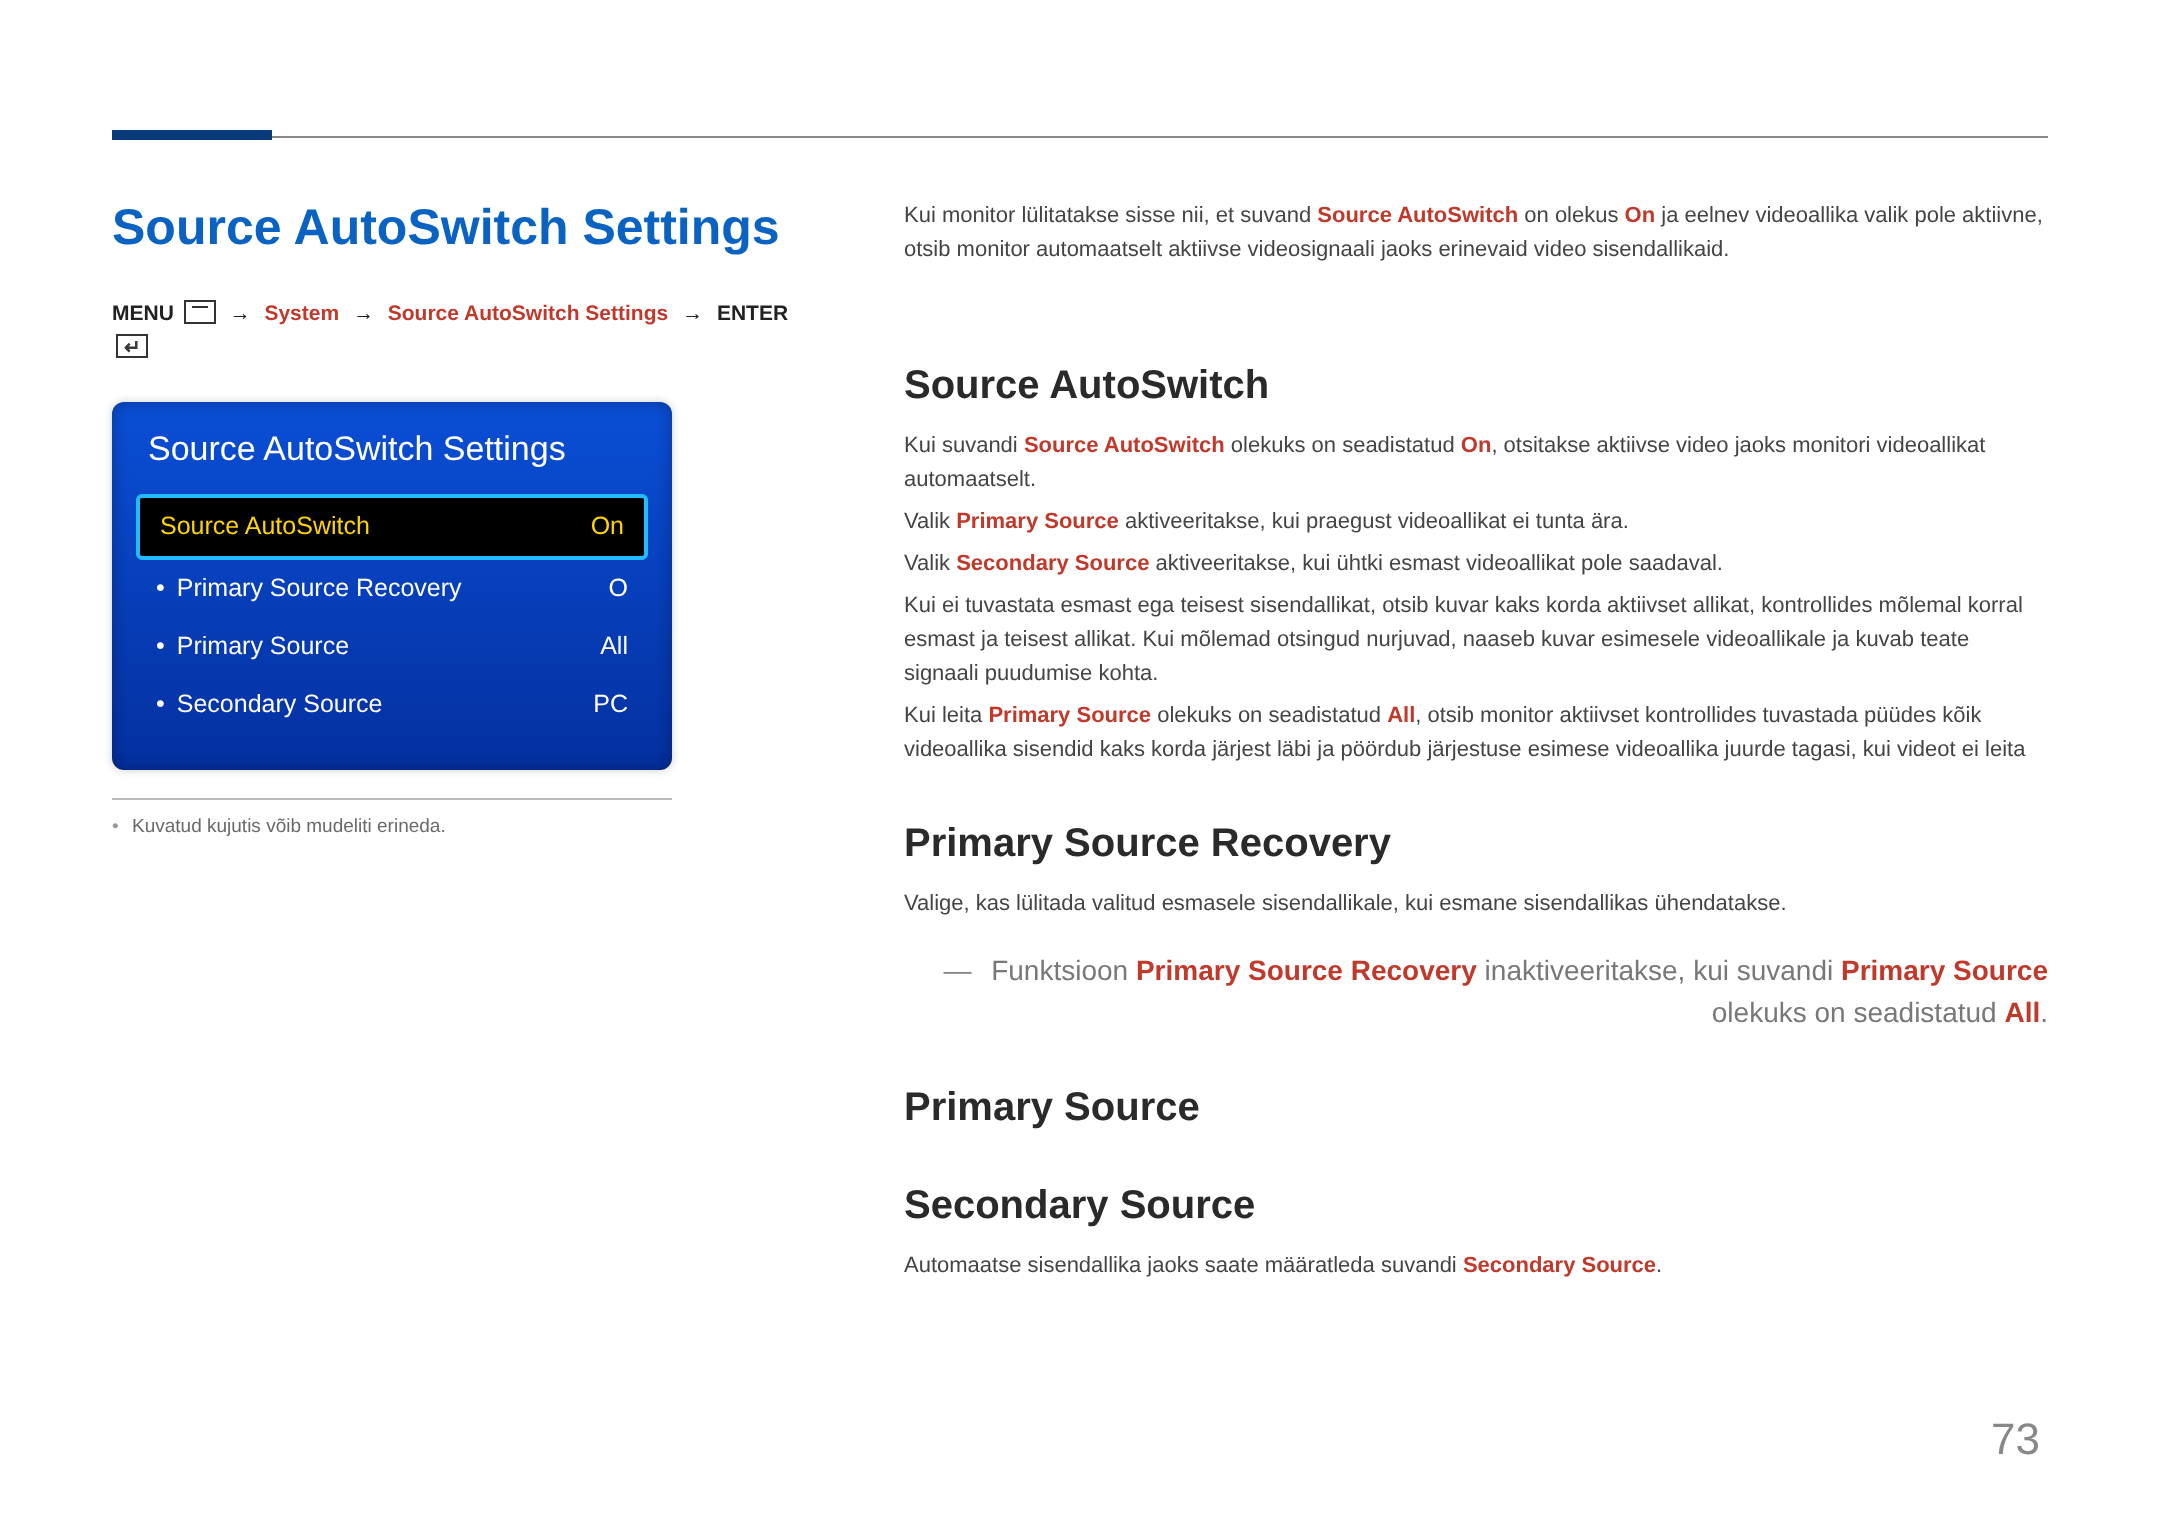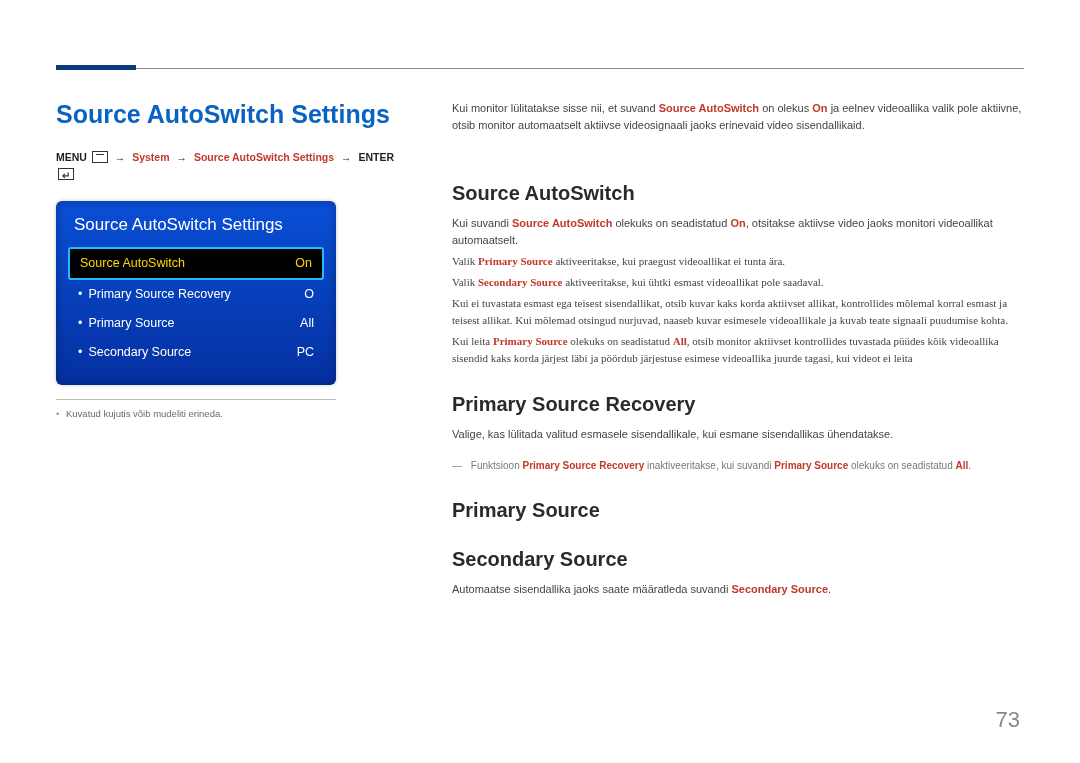--- a/index.html
+++ b/index.html
@@ -123,35 +123,36 @@
     left: 0; top: 0;
     color: #999;
   }
 
   .body-p {
     font-size: 11px;
     line-height: 1.55;
     color: #444;
     margin-bottom: 4px;
   }
-  .body-p + .body-p { margin-top: 2px; font-family: Liberation Serif, serif; }
+  .body-p + .body-p { margin-top: 2px; }
   .h2 {
     font-size: 20px;
     font-weight: bold;
     color: #2a2a2a;
     margin-top: 26px;
     margin-bottom: 10px;
   }
   .h2.first { margin-top: 48px; }
   .bold-red { color: #c0392b; font-weight: bold; }
   .note-dash {
-    font-size: 10px;
+    font-size: 14px;
     color: #787878;
     line-height: 1.5;
     margin-top: 14px;
+    text-align: right;
   }
   .note-dash .dash { color: #888; margin-right: 6px; }
 
   .page-num {
     position: absolute;
     right: 60px;
     bottom: 30px;
     font-size: 22px;
     color: #888;
   }

